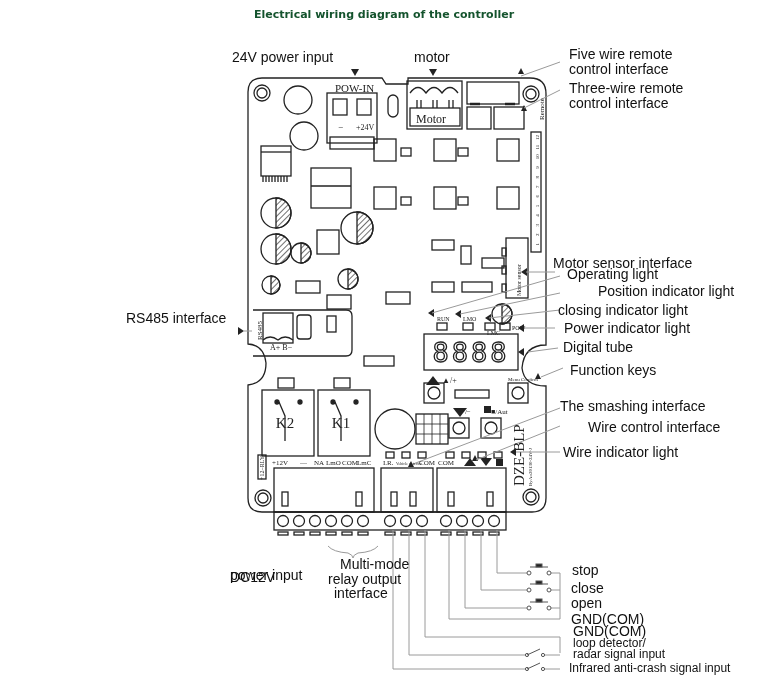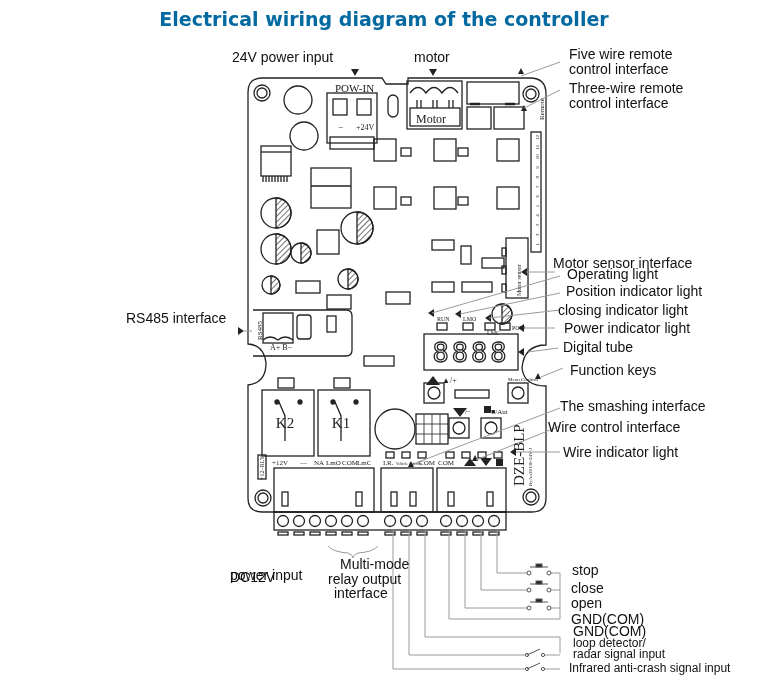--- a/index.html
+++ b/index.html
@@ -1,17 +1,17 @@
 <!DOCTYPE html>
 <html><head>
 <meta charset="utf-8">
 <style>
   html,body{margin:0;padding:0;background:#ffffff;}
   body{width:773px;height:686px;position:relative;overflow:hidden;font-family:"Liberation Sans",sans-serif;color:#111;}
-  .title{position:absolute;left:0;top:8px;width:768px;text-align:center;font-family:"DejaVu Sans",sans-serif;font-weight:bold;font-size:19px;color:#0369a1;}
+  .title{position:absolute;left:0;top:8px;width:768px;text-align:center;font-family:"DejaVu Sans",sans-serif;font-weight:bold;font-size:11px;color:#14532d;}
   .lbl{position:absolute;font-size:14px;line-height:15px;color:#111;white-space:nowrap;}
   .lbl-sm{position:absolute;font-size:12px;line-height:12px;color:#111;white-space:nowrap;}
   svg{position:absolute;left:0;top:0;}
   .pcbtxt{font-family:"Liberation Serif",serif;fill:#222;}
 </style>
 </head>
 <body>
 
 <div class="title">Electrical wiring diagram of the controller</div>
 
@@ -343,27 +343,27 @@
 </svg>
 
 <div class="lbl" style="left:232px;top:50px;">24V power input</div>
 <div class="lbl" style="left:414px;top:50px;">motor</div>
 <div class="lbl" style="left:569px;top:47px;">Five wire remote</div>
 <div class="lbl" style="left:569px;top:62px;">control interface</div>
 <div class="lbl" style="left:569px;top:81px;">Three-wire remote</div>
 <div class="lbl" style="left:569px;top:96px;">control interface</div>
 <div class="lbl" style="left:553px;top:236px;margin-top:20px;">Motor sensor interface</div>
 <div class="lbl" style="left:567px;top:267px;">Operating light</div>
-<div class="lbl" style="left:566px;top:284px;">Position indicator light</div>
+<div class="lbl" style="left:598px;top:284px;">Position indicator light</div>
 <div class="lbl" style="left:558px;top:303px;">closing indicator light</div>
 <div class="lbl" style="left:564px;top:321px;">Power indicator light</div>
 <div class="lbl" style="left:563px;top:340px;">Digital tube</div>
 <div class="lbl" style="left:570px;top:363px;">Function keys</div>
 <div class="lbl" style="left:560px;top:399px;">The smashing interface</div>
-<div class="lbl" style="left:548px;top:420px;text-align:center;">Wire control interface</div>
+<div class="lbl" style="left:588px;top:420px;text-align:center;">Wire control interface</div>
 <div class="lbl" style="left:563px;top:445px;">Wire indicator light</div>
 <div class="lbl" style="left:126px;top:311px;">RS485 interface</div>
 <div class="lbl" style="left:230px;top:553px;margin-top:17px;">DC12V</div>
 <div class="lbl" style="left:230px;top:568px;">power input</div>
 <div class="lbl" style="left:340px;top:557px;">Multi-mode</div>
 <div class="lbl" style="left:328px;top:572px;">relay output</div>
 <div class="lbl" style="left:334px;top:586px;">interface</div>
 
 <div class="lbl" style="left:572px;top:563px;">stop</div>
 <div class="lbl" style="left:571px;top:581px;">close</div>

